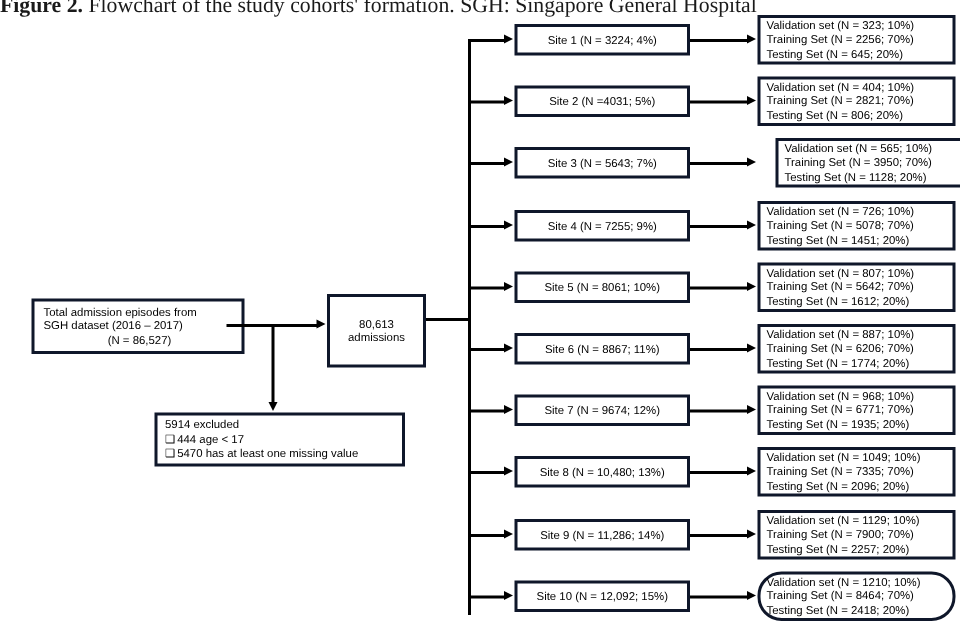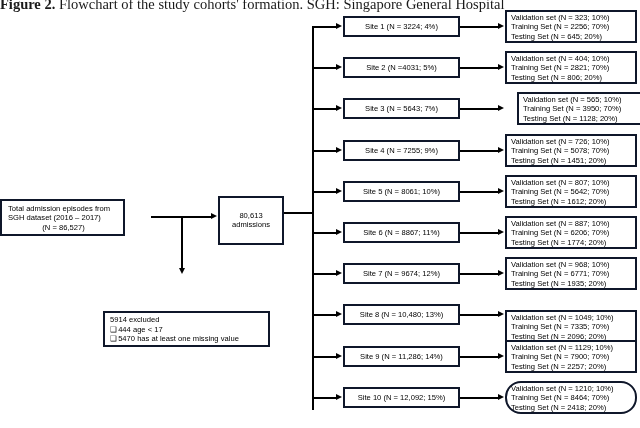--- a/index.html
+++ b/index.html
@@ -57,27 +57,27 @@
     left: 0; right: 0; top: 50%;
     transform: translateY(-50%);
     padding: 0 4px;
   }
 
   .line-row { white-space: nowrap; display: block; }
   .center { text-align: center; }
 
   
   #total-box {
-    left: 0; top: 199px; width: 125px; height: 37px;
+    left: 21px; top: 199px; width: 142px; height: 37px;
     font-size: 7.6px;
   }
   #total-box .box-inner { padding-left: 6px; }
 
   #excluded-box {
-    left: 103px; top: 275px; width: 167px; height: 36px; margin-top: 36px;
+    left: 103px; top: 275px; width: 167px; height: 36px;
   }
   #excluded-box .box-inner { padding-left: 5px; }
   .cb { display: inline-block; width: 6px; }
 
   #adm-box {
     left: 218px; top: 196px; width: 66px; height: 49px;
   }
 
   .site-box {
     left: 343px; width: 117px; height: 21px;
@@ -270,21 +270,21 @@
       </div>
       <div class="ln h-line" style="left: 312px; top: 313.5px; width: 25px;"></div>
       <div class="arrow-r" style="left: 336px; top: 311px;"></div>
       <div class="box site-box" style="top: 304px;">
         <div class="box-inner">
           <span class="line-row">Site 8 (N = 10,480; 13%)</span>
         </div>
       </div>
       <div class="ln h-line" style="left: 460px; top: 313.5px; width: 39px;"></div>
       <div class="arrow-r" style="left: 498px; top: 311px;"></div>
-      <div class="box split-box" style="top: 310px;">
+      <div class="box split-box" style="top: 298px;">
         <div class="box-inner">
           <span class="line-row">Validation set (N = 1049; 10%)</span>
           <span class="line-row">Training Set (N = 7335; 70%)</span>
           <span class="line-row">Testing Set (N = 2096; 20%)</span>
         </div>
       </div>
       <div class="ln h-line" style="left: 312px; top: 355.5px; width: 25px;"></div>
       <div class="arrow-r" style="left: 336px; top: 353px;"></div>
       <div class="box site-box" style="top: 346px;">
         <div class="box-inner">

